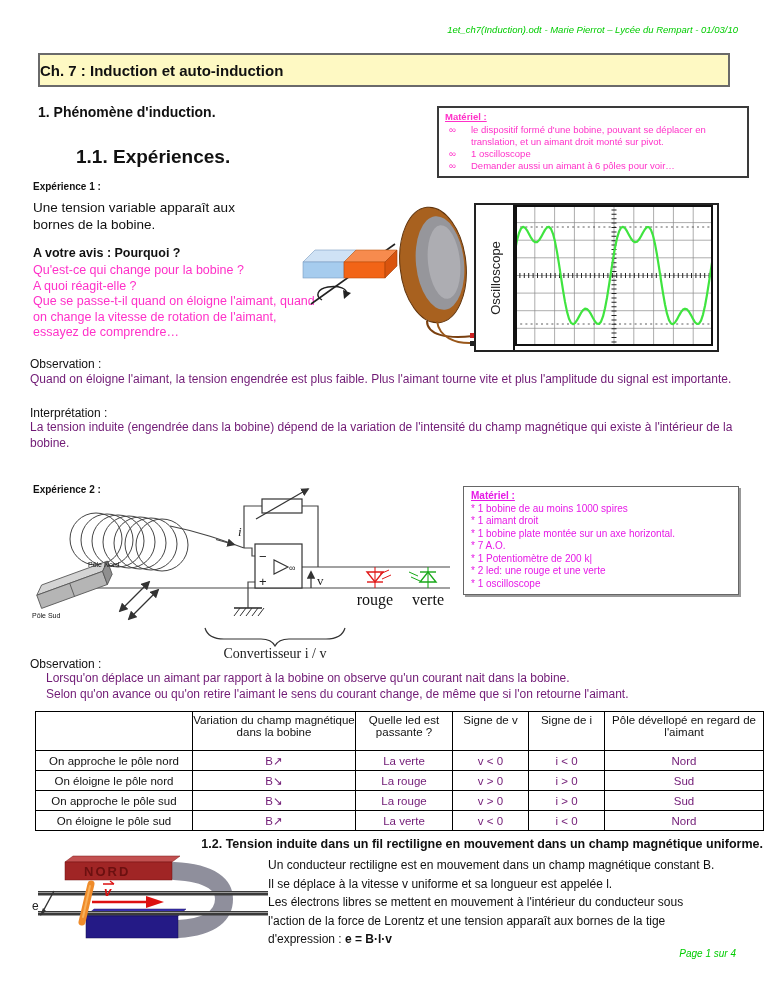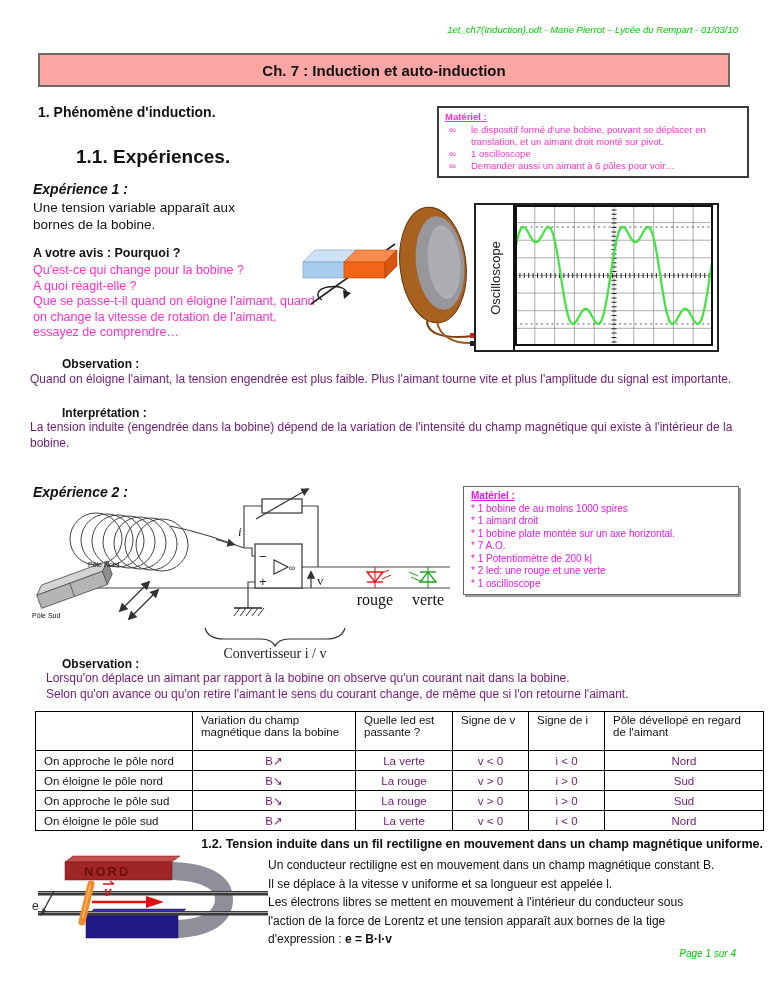--- a/index.html
+++ b/index.html
@@ -7,53 +7,53 @@
         font-family:"Liberation Sans",sans-serif;color:#111;}
   .abs{position:absolute;}
   .serif{font-family:"Liberation Serif",serif;}
   .pre{white-space:pre-line;}
   .green{color:#701a75;}
   .hdr-green{color:#00cc00;}
   .magenta{color:#ff30c8;}
   .magenta2{color:#e619e6;}
 
   .doc-header{top:24px;right:30px;font-size:9.5px;font-style:italic;text-align:right;}
-  .title-box{left:38px;top:53px;width:688px;height:30px;background:#fca5a5;
-             border:2px solid #6a6a6a;display:flex;align-items:center;justify-content:center;
+  .title-box{left:38px;top:53px;width:688px;height:30px;background:#fef9c3;
+             border:2px solid #6a6a6a;display:flex;align-items:center;justify-content:flex-start;
              font-size:15px;font-weight:bold;}
   .h1{left:38px;top:104px;font-size:14px;font-weight:bold;}
   .h11{left:76px;top:146px;font-size:19px;font-weight:bold;}
-  .exp-h{font-size:14px;font-weight:bold;font-style:italic;}
+  .exp-h{font-size:10px;font-weight:bold;}
 
   .mat1{left:437px;top:106px;width:296px;border:2px solid #3a3a3a;background:#fff;
         padding:3px 6px 4px 6px;font-size:9.5px;line-height:12px;}
   .mat1 .t{font-weight:bold;text-decoration:underline;margin-bottom:1px;}
   .mat1 .row{display:flex;}
   .mat1 .b{width:22px;flex:none;text-align:left;padding-left:4px;}
 
   .intro{left:33px;top:199px;width:250px;font-size:13.5px;line-height:17px;}
   .avis{left:33px;top:246px;font-size:12.5px;font-weight:bold;}
   .questions{left:33px;top:263px;width:282px;font-size:12.5px;line-height:15.5px;}
 
-  .obs-h{font-size:12px;font-weight:bold;margin-left:32px;}
+  .obs-h{font-size:12px;font-weight:normal;}
   .obs-t{font-size:12px;line-height:16px;width:735px;}
 
   .scope{left:474px;top:203px;width:241px;height:145px;border:2px solid #222;background:#fff;}
   .scope-strip{position:absolute;left:0;top:0;width:37px;height:100%;border-right:2px solid #111;background:#fff;}
   .scope-strip span{position:absolute;left:50%;top:50%;transform:translate(-50%,-50%) rotate(-90deg);
         white-space:nowrap;font-size:13px;color:#222;}
   .scope-grid{position:absolute;left:39px;top:0;width:198px;height:141px;}
 
   .mat2{left:463px;top:486px;width:262px;border:1px solid #666;box-shadow:2px 2px 0 #999;
         background:#fff;padding:3px 5px 4px 7px;font-size:10px;line-height:12.5px;}
   .mat2 .t{font-weight:bold;text-decoration:underline;}
 
   table.ind{position:absolute;left:35px;top:711px;border-collapse:collapse;table-layout:fixed;
         font-size:11.5px;background:#fff;}
-  table.ind td{border:1.2px solid #000;padding:2px 8px;vertical-align:top;}
+  table.ind td{border:1.2px solid #000;padding:2px 0;vertical-align:top;text-align:center;}
   table.ind tr.hd td{height:34px;}
   table.ind tr.dr td{height:15px;vertical-align:middle;}
   td.c{text-align:center;}
   .h12{left:35px;top:837px;width:728px;text-align:right;font-size:12.5px;font-weight:bold;}
   .para12{left:268px;top:856px;width:500px;font-size:12px;line-height:18.5px;}
   .doc-footer{right:32px;top:948px;font-size:10px;font-style:italic;}
 </style>
 </head>
 <body>
 

